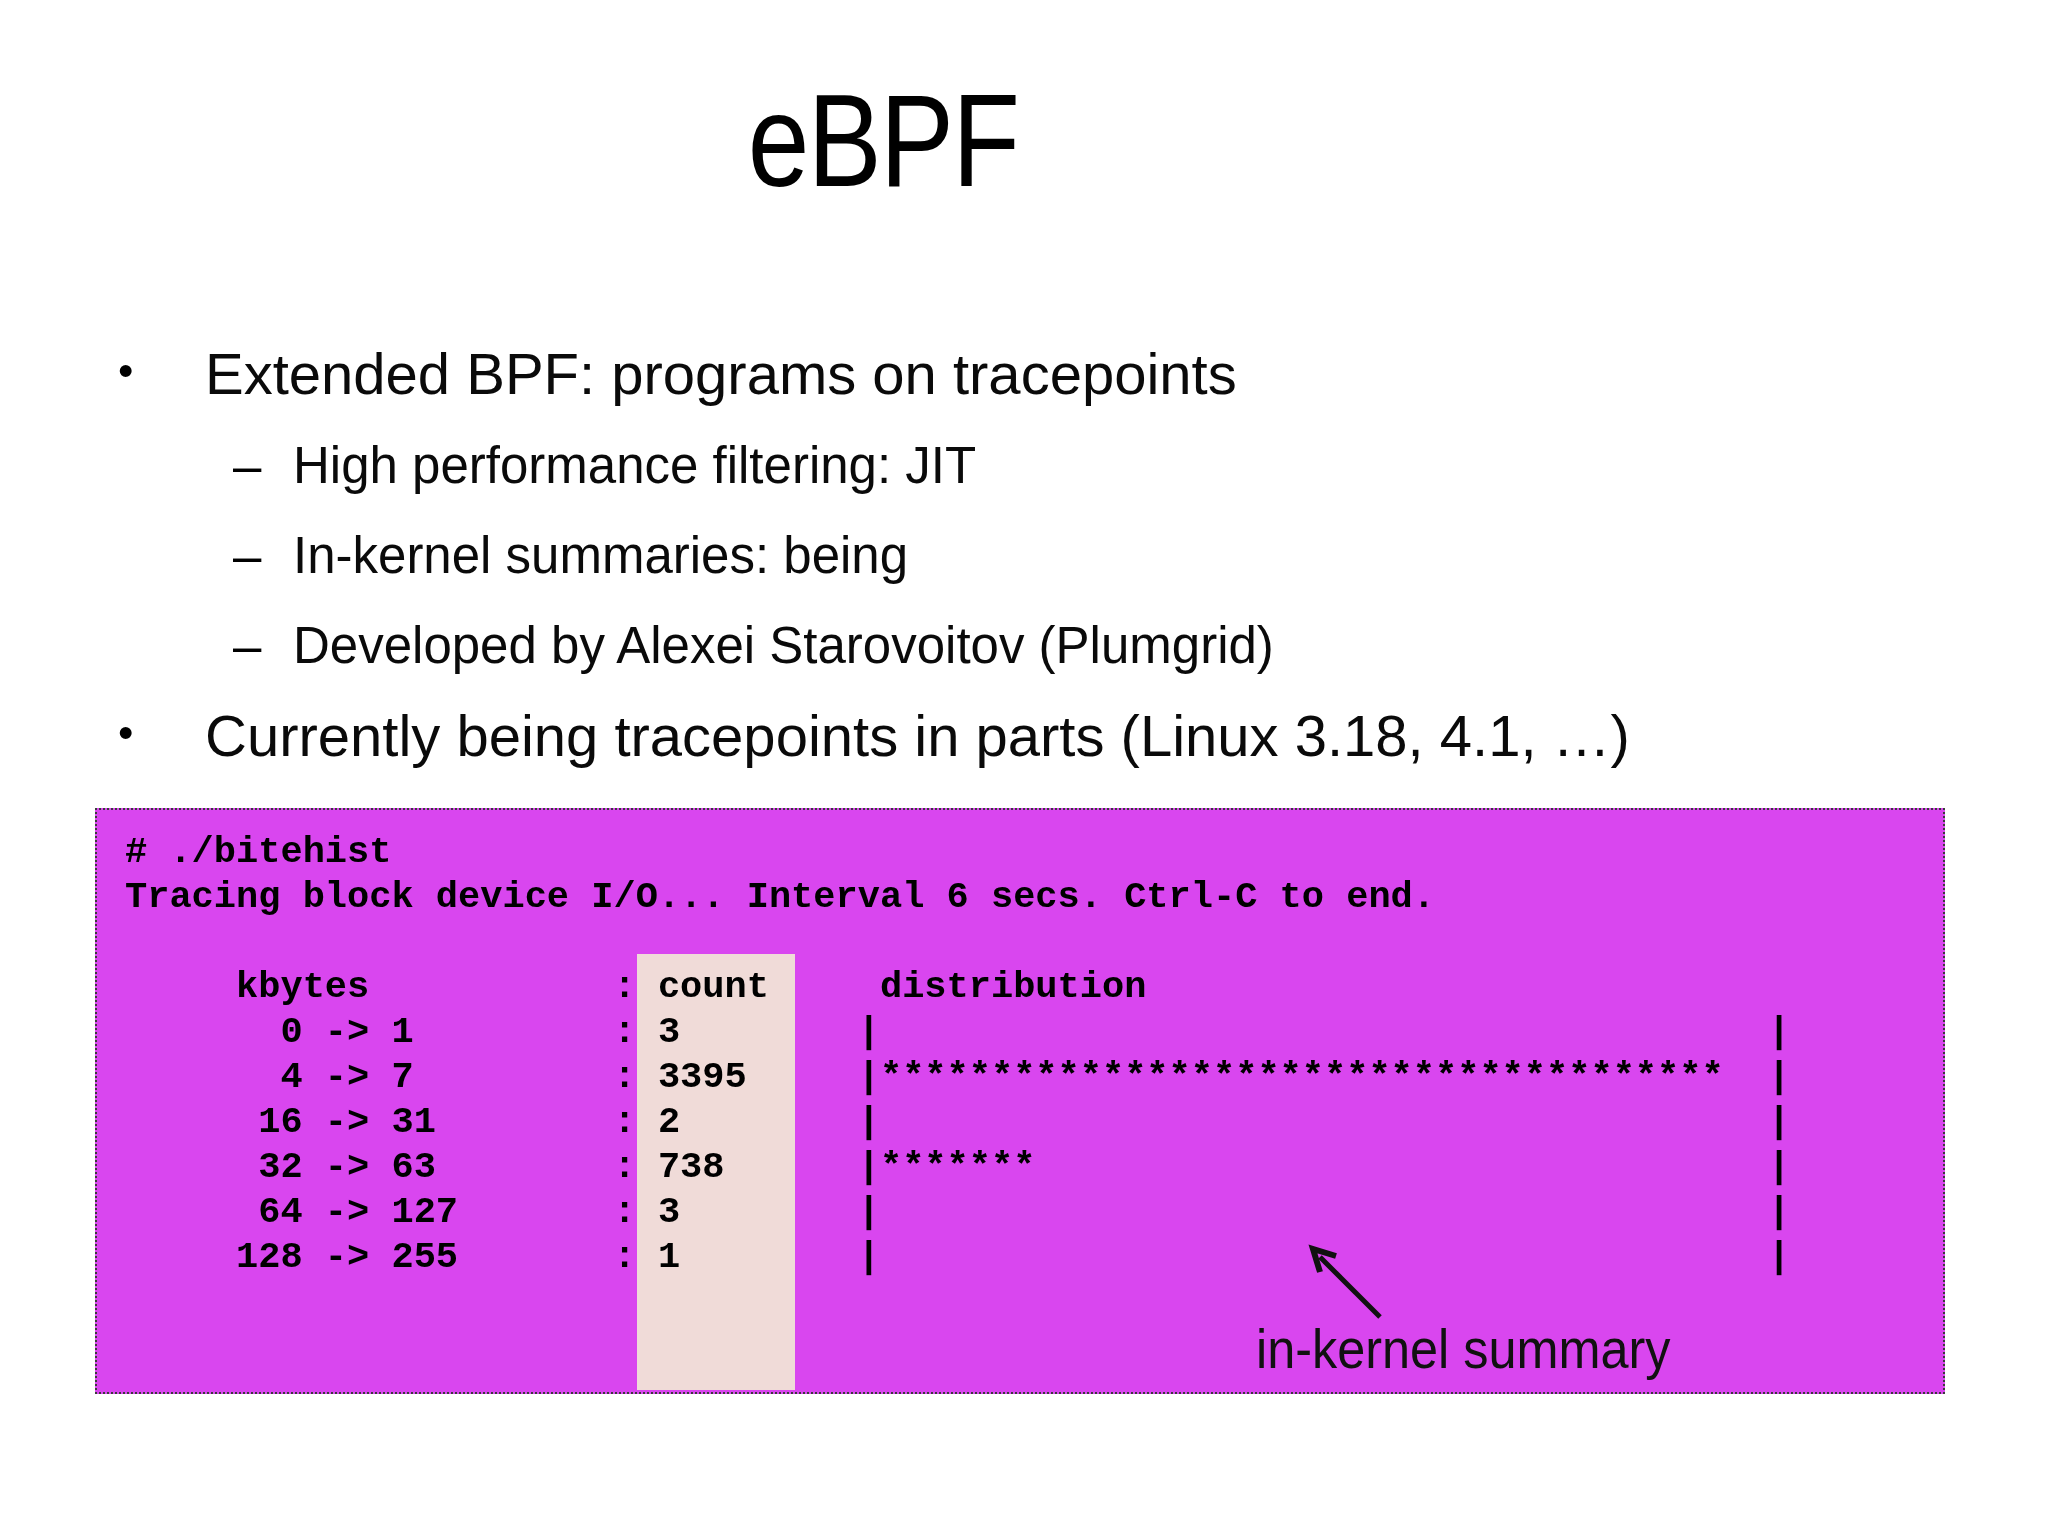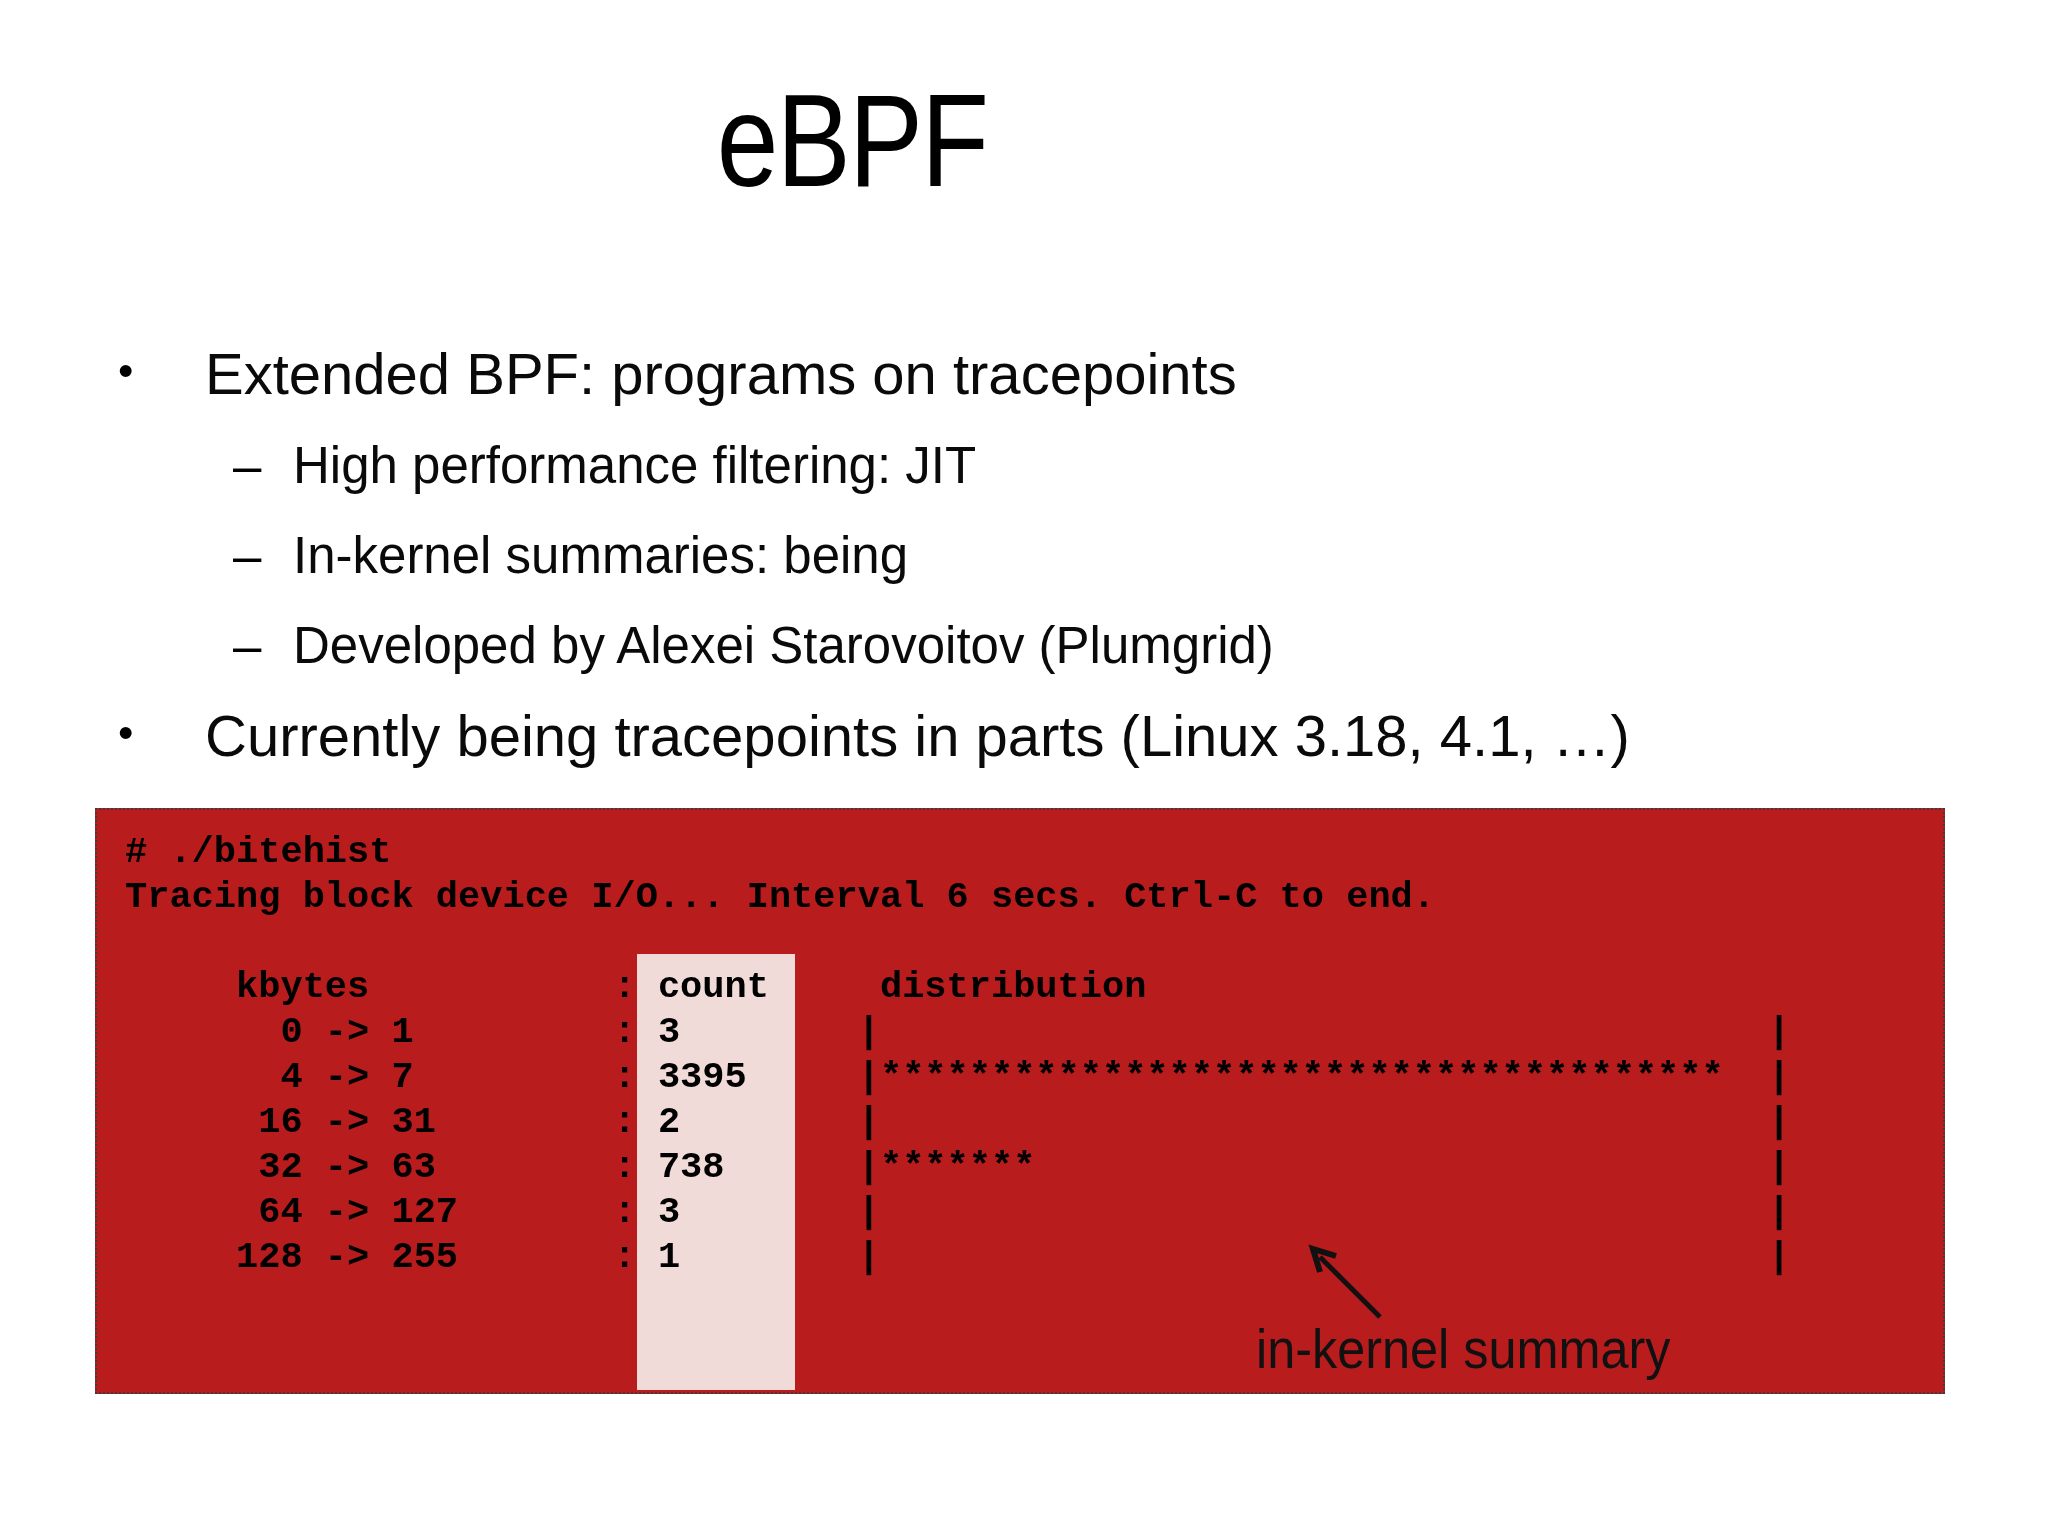--- a/index.html
+++ b/index.html
@@ -6,22 +6,23 @@
   #slide{
     position:relative;
     width:2048px;height:1536px;
     background:#ffffff;
     overflow:hidden;
     font-family:"Liberation Sans","DejaVu Sans",sans-serif;
     color:#0a0a0a;
   }
   
   .title-wrap{
-    position:absolute;left:16px;top:72px;width:1672px;
+    position:absolute;left:1px;top:72px;width:1672px;
     text-align:center;
+    padding-left:46px;
   }
   .title-text{
     display:inline-block;
     font-size:132px;line-height:1.05;font-weight:400;
     letter-spacing:-2px;
     transform:scaleX(0.84);transform-origin:center top;
     color:#000;
   }
   
   .bullet-row{position:absolute;white-space:nowrap;}
@@ -93,21 +94,21 @@
   </div>
   <div class="bullet-row b-l2 row4">
     <span class="bullet-marker">–</span>
     <span class="bullet-text">Developed by Alexei Starovoitov (Plumgrid)</span>
   </div>
   <div class="bullet-row b-l1 row5">
     <span class="bullet-marker">•</span>
     <span class="bullet-text">Currently being tracepoints in parts (Linux 3.18, 4.1, …)</span>
   </div>
 
-  <div class="terminal" style="background: #b91c1c;">
+  <div class="terminal" style="background: #d946ef;">
     <div class="count-highlight" style="background: rgb(240, 219, 216);"></div>
     <div class="t-lines">
       <div class="t-line"># ./bitehist</div>
       <div class="t-line">Tracing block device I/O... Interval 6 secs. Ctrl-C to end.</div>
       <div class="t-line"></div>
       <div class="t-line">     kbytes           : count     distribution</div>
       <div class="t-line">       0 -&gt; 1         : 3        |                                        |</div>
       <div class="t-line">       4 -&gt; 7         : 3395     |**************************************  |</div>
       <div class="t-line">      16 -&gt; 31        : 2        |                                        |</div>
       <div class="t-line">      32 -&gt; 63        : 738      |*******                                 |</div>

